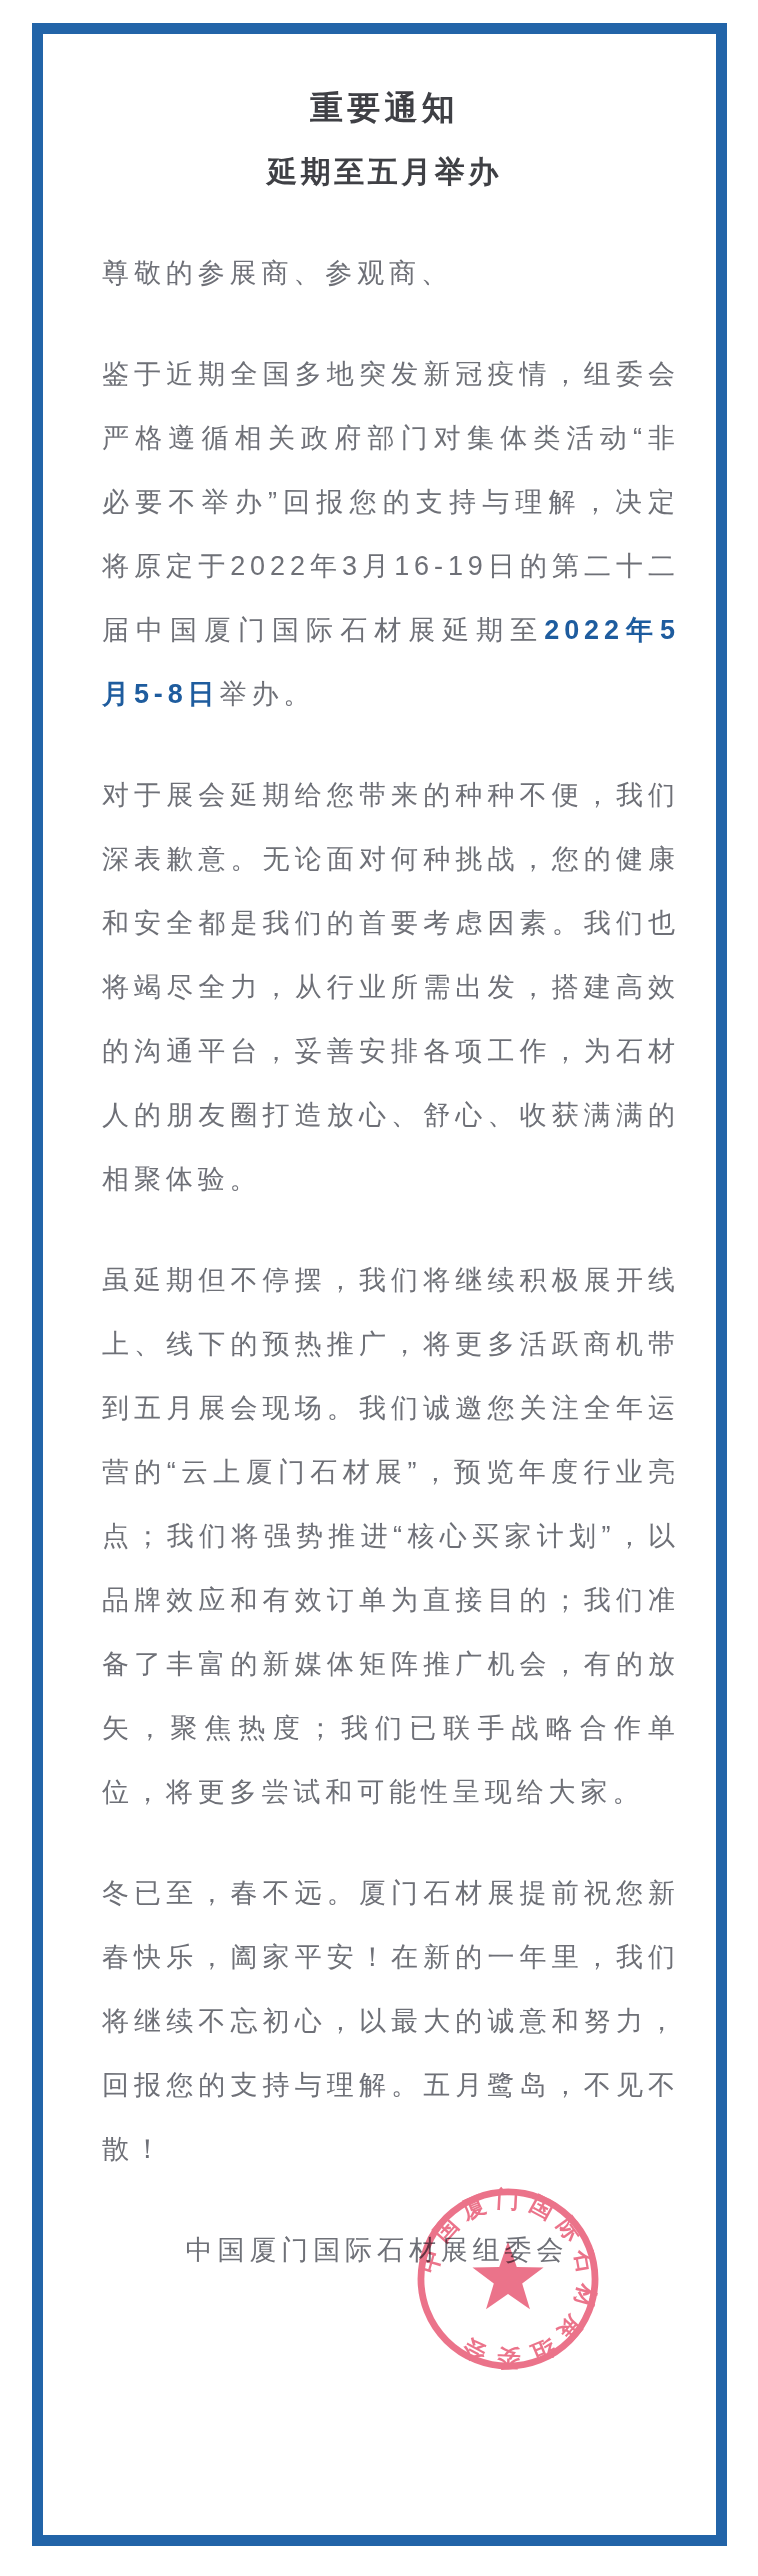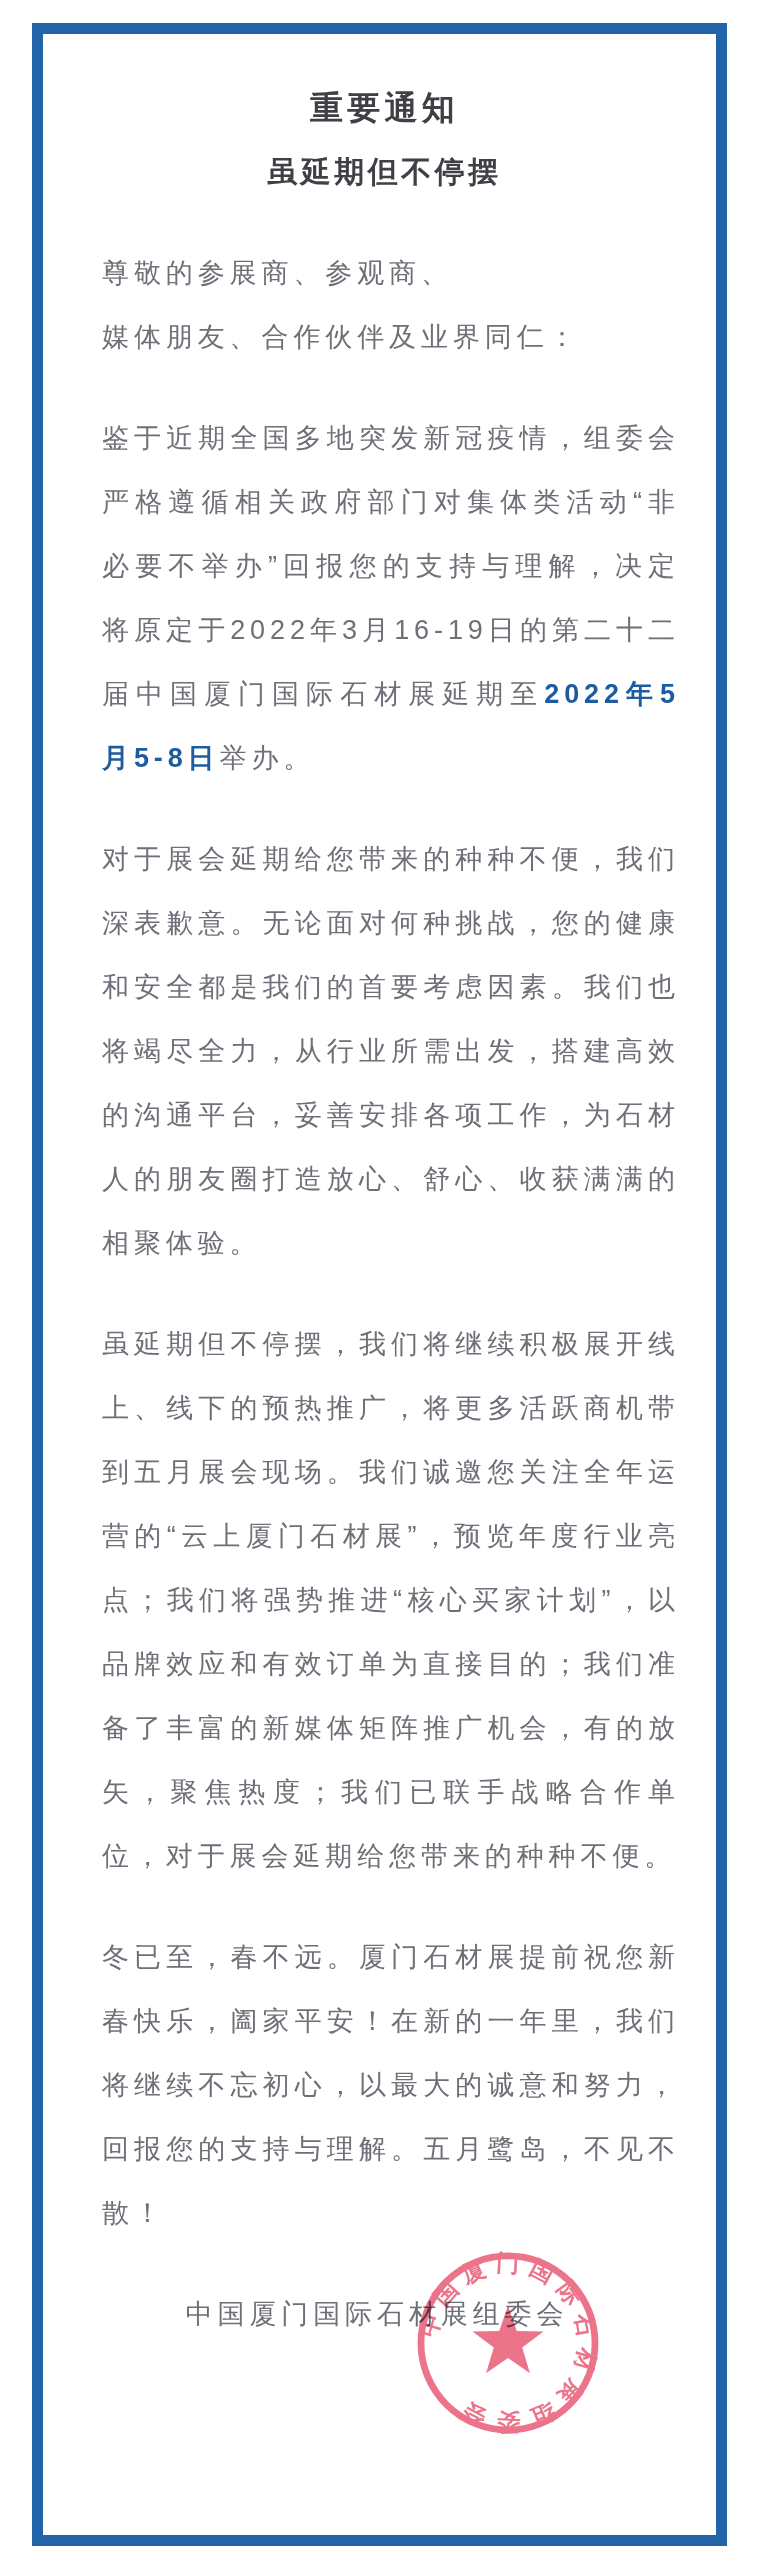--- a/index.html
+++ b/index.html
@@ -23,33 +23,32 @@
          color:var(--stamp,#e9607a);opacity:.88;mix-blend-mode:multiply;}
 </style>
 </head>
 <body>
 
 <div class="page">
   <div class="frame">
 
     <div class="title-block">
       <h1 class="title">重要通知</h1>
-      <div class="subtitle">虽延期但不停摆</div>
+      <div class="subtitle">延期至五月举办</div>
     </div>
 
     <p class="body-par">
       <span class="salutation-line">尊敬的参展商、参观商、</span>
-      <span class="salutation-line">媒体朋友、合作伙伴及业界同仁：</span>
     </p>
 
     <p class="body-par"><span>鉴于近期全国多地突发新冠疫情，组委会严格遵循相关政府部门对集体类活动“非必要不举办”回报您的支持与理解，决定将原定于2022年3月16-19日的第二十二届中国厦门国际石材展延期至</span><span class="hl">2022年5月5-8日</span><span>举办。</span></p>
 
     <p class="body-par">对于展会延期给您带来的种种不便，我们深表歉意。无论面对何种挑战，您的健康和安全都是我们的首要考虑因素。我们也将竭尽全力，从行业所需出发，搭建高效的沟通平台，妥善安排各项工作，为石材人的朋友圈打造放心、舒心、收获满满的相聚体验。</p>
 
-    <p class="body-par">虽延期但不停摆，我们将继续积极展开线上、线下的预热推广，将更多活跃商机带到五月展会现场。我们诚邀您关注全年运营的“云上厦门石材展”，预览年度行业亮点；我们将强势推进“核心买家计划”，以品牌效应和有效订单为直接目的；我们准备了丰富的新媒体矩阵推广机会，有的放矢，聚焦热度；我们已联手战略合作单位，对于展会延期给您带来的种种不便。</p>
+    <p class="body-par">虽延期但不停摆，我们将继续积极展开线上、线下的预热推广，将更多活跃商机带到五月展会现场。我们诚邀您关注全年运营的“云上厦门石材展”，预览年度行业亮点；我们将强势推进“核心买家计划”，以品牌效应和有效订单为直接目的；我们准备了丰富的新媒体矩阵推广机会，有的放矢，聚焦热度；我们已联手战略合作单位，将更多尝试和可能性呈现给大家。</p>
 
     <p class="body-par">冬已至，春不远。厦门石材展提前祝您新春快乐，阖家平安！在新的一年里，我们将继续不忘初心，以最大的诚意和努力，回报您的支持与理解。五月鹭岛，不见不散！</p>
 
     <div class="signature">
       <div>中国厦门国际石材展组委会</div>
 
       <svg class="stamp" viewBox="0 0 300 300" aria-hidden="true" style="font-size:39px">
         <defs>
           <path id="sealArc" d="M45,150 A105,105 0 1 1 255,150 A105,105 0 1 1 45,150" fill="none"></path>
         </defs>

